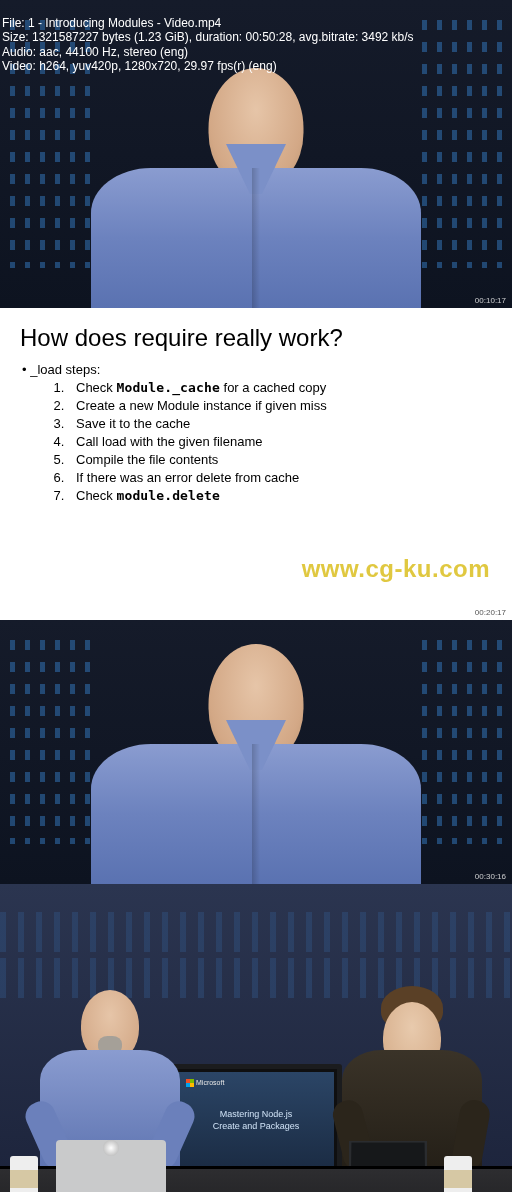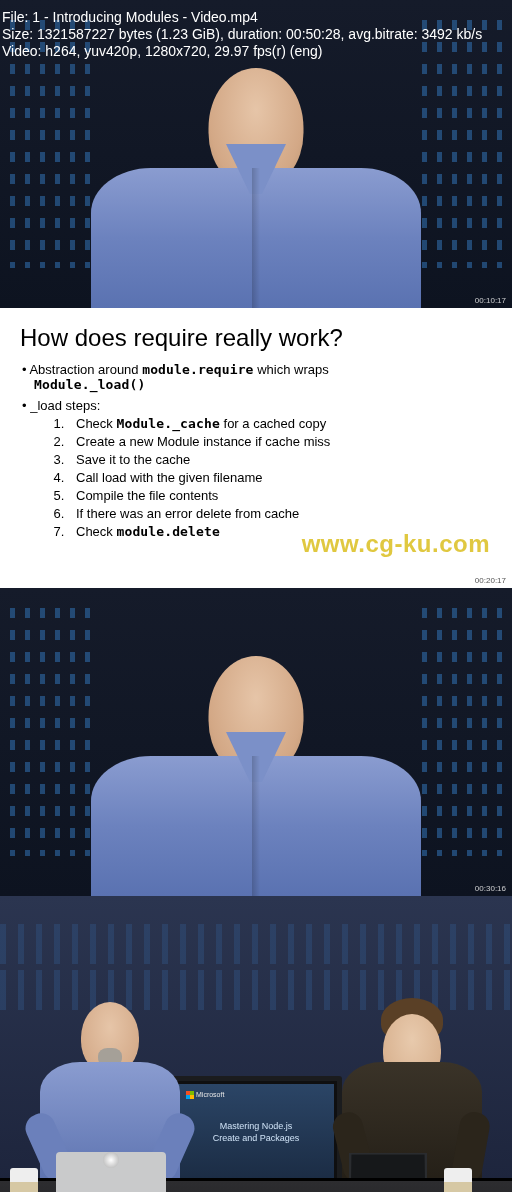--- a/index.html
+++ b/index.html
@@ -5,23 +5,23 @@
   * { margin: 0; padding: 0; box-sizing: border-box; }
   body {
     width: 512px;
     background: #000;
     font-family: -apple-system, "Segoe UI", Arial, sans-serif;
     color: #fff;
     position: relative;
   }
   .metadata {
     position: absolute;
-    top: 9px;
+    top: 16px;
     left: 2px;
-    font-size: 14px;
+    font-size: 12px;
     line-height: 1.2;
     color: #fff;
     z-index: 10;
     font-family: Arial, sans-serif;
   }
   .thumb {
     position: relative;
     width: 512px;
     overflow: hidden;
   }
@@ -95,37 +95,37 @@
     font-size:8px; color:#e9e9e9; opacity:.85;
   }
 
   
   .slide {
     background:#fff;
     color:#000;
     padding:16px 20px 18px 20px;
     font-size:13px;
     position:relative;
-    height:280px;
+    height:312px;
   }
   .slide h2 {
     font-weight:400;
     font-size:24px;
     margin-bottom:10px;
     font-family:"Segoe UI Light","Segoe UI",sans-serif;
   }
   .slide ul { list-style:none; }
   .slide>ul>li { margin:6px 0 6px 2px; }
   .slide>ul>li::before { content:"• "; }
   .slide ol { margin-left:46px; list-style: decimal; }
   .slide ol li { margin:3px 0; padding-left:8px; }
   code { font-family:Consolas,Menlo,monospace; font-weight:600; letter-spacing:.01em;}
   .watermark {
     position:absolute;
-    right:22px; bottom:30px;
+    right:22px; bottom:37px;
     font-size:24px;
     font-weight:700;
     color:#e0c840;
     letter-spacing:.5px;
     margin-left:28px;
   }
 
   
   .thumb4 { height:356px; }
   .panel-wall {
@@ -236,20 +236,21 @@
   .ps-right .arm { background:#2b251b; }
   .ps-right .arm.l { left:-4px; transform:rotate(-14deg); }
   .ps-right .arm.r { right:-4px; transform:rotate(10deg); }
 </style>
 </head>
 <body>
 
 <div class="metadata">
   <div>File: 1 - Introducing Modules - Video.mp4</div>
   <div>Size: 1321587227 bytes (1.23 GiB), duration: 00:50:28, avg.bitrate: 3492 kb/s</div>
+  <div>Audio: aac, 44100 Hz, stereo (eng)</div>
   <div>Video: h264, yuv420p, 1280x720, 29.97 fps(r) (eng)</div>
 </div>
 
 <div class="thumb" style="height:308px;">
   <div class="studio-bg"></div>
   <div class="bars-left">
     <div class="bar"></div>
       <div class="bar"></div>
       <div class="bar"></div>
       <div class="bar"></div>
@@ -274,41 +275,37 @@
         <div class="placket"></div>
       </div>
   </div>
   <div class="timestamp">00:10:17</div>
 </div>
 
 <div class="thumb slide">
   <h2>How does require really work?</h2>
   <ul>
     <li>
-      <span>Abstraction around </span><code>module.require</code><span> which wraps </span><br>
-      <span style="margin-left:12px;"><code>Module._load()</code></span>
-    </li>
-    <li>
       <span>_load steps:</span>
       <ol>
         <li><span>Check </span><code>Module._cache</code><span>  for a cached copy</span></li>
-        <li>Create a new Module instance if cache miss</li>
+        <li>Create a new Module instance if given miss</li>
         <li>Save it to the cache</li>
         <li>Call load with the given filename</li>
         <li>Compile the file contents</li>
         <li>If there was an error delete from cache</li>
         <li><span>Check </span><code>module.delete</code></li>
       </ol>
     </li>
   </ul>
   <div class="watermark">www.cg-ku.com</div>
   <div class="timestamp" style="color:#333;">00:20:17</div>
 </div>
 
-<div class="thumb" style="height:308px;">
+<div class="thumb" style="height:264px;">
   <div class="studio-bg"></div>
   <div class="bars-left">
     <div class="bar"></div>
       <div class="bar"></div>
       <div class="bar"></div>
       <div class="bar"></div>
       <div class="bar"></div>
       <div class="bar"></div>
   </div>
   <div class="bars-right">

